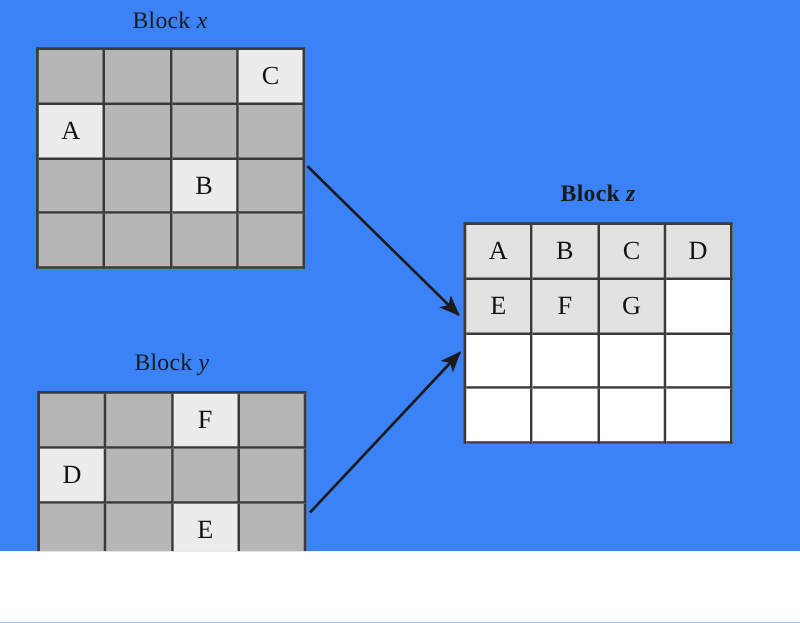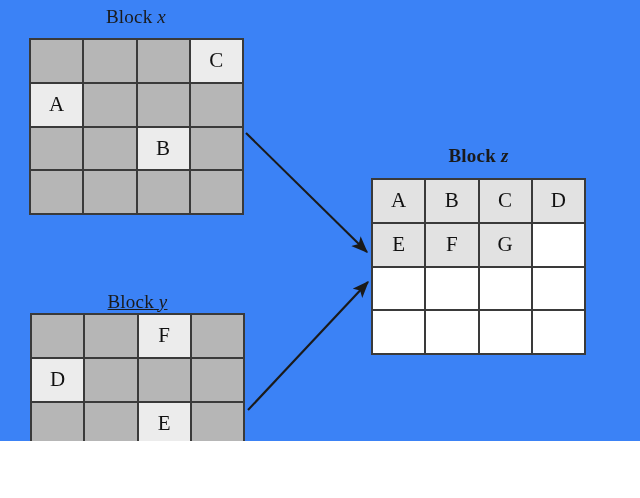--- a/index.html
+++ b/index.html
@@ -95,21 +95,21 @@
     <div class="cell"></div>
     <div class="cell marked">B</div>
     <div class="cell"></div>
 
     <div class="cell"></div>
     <div class="cell"></div>
     <div class="cell"></div>
     <div class="cell"></div>
   </div>
 
-  <div class="block-title" style="left:30px; top:291px; width:215px;text-decoration:underline;">
+  <div class="block-title" style="left:30px; top:280px; width:215px;">
     <span>Block</span>
     <span class="var">y</span>
   </div>
 
   <div class="grid src" style="left:30px; top:313px; width:215px; height:177px;">
     <div class="cell"></div>
     <div class="cell"></div>
     <div class="cell marked">F</div>
     <div class="cell"></div>
 

